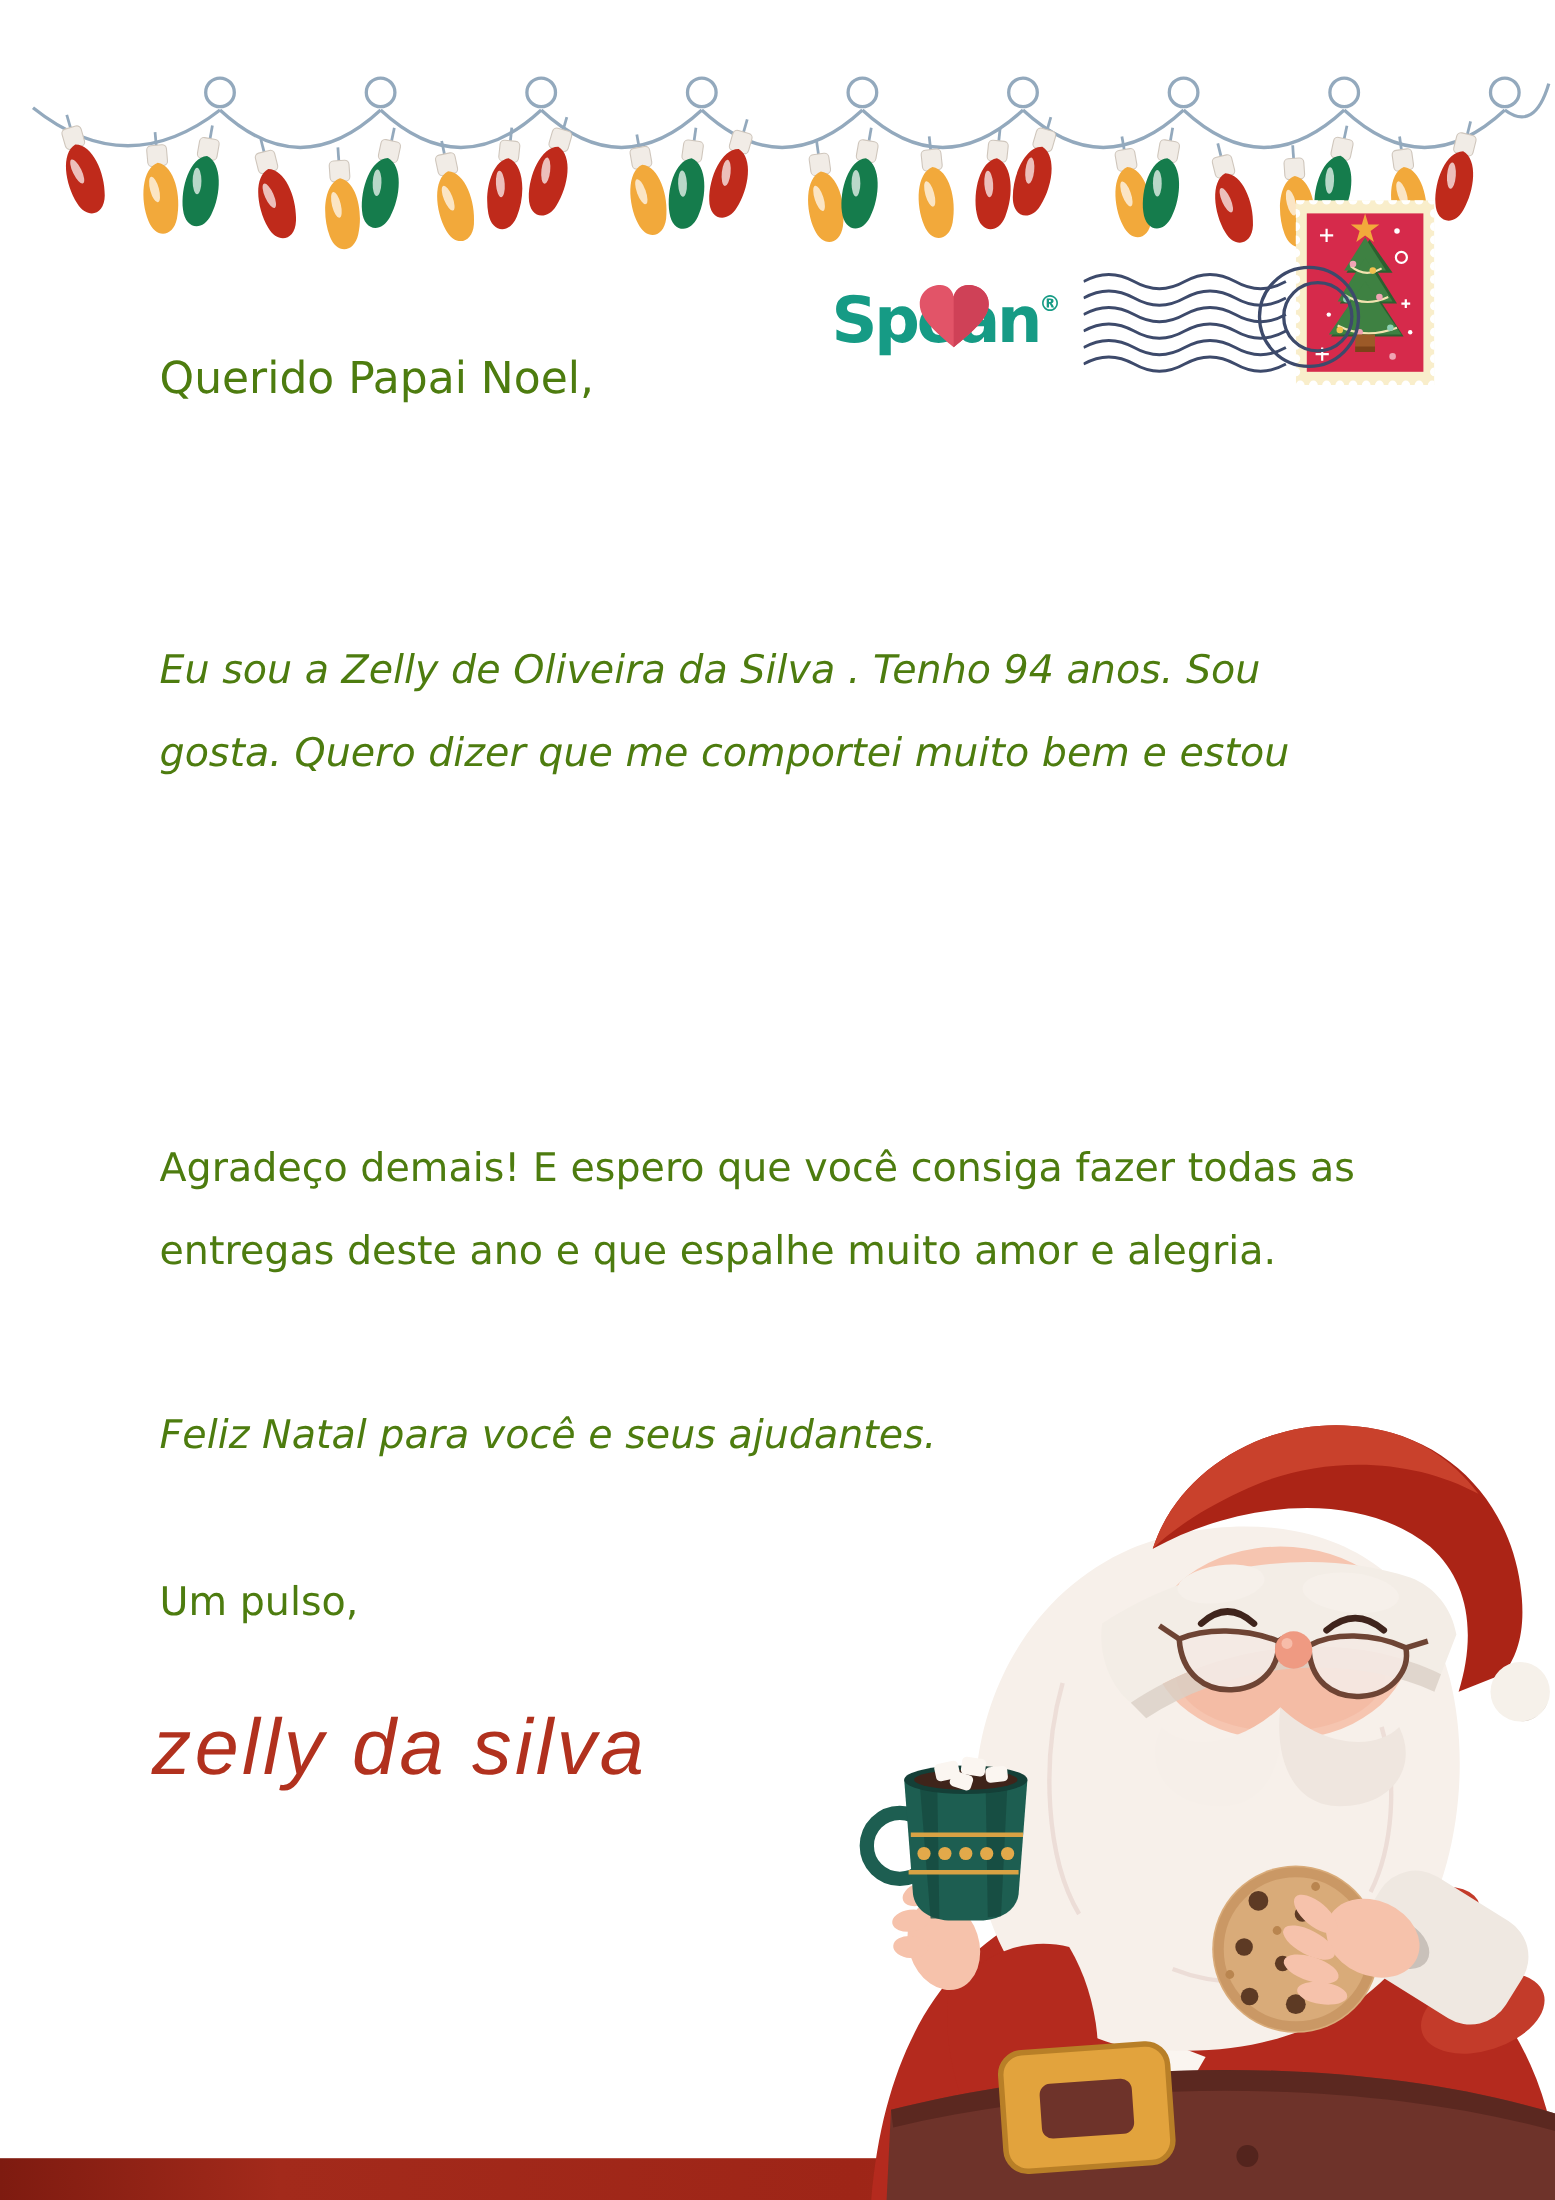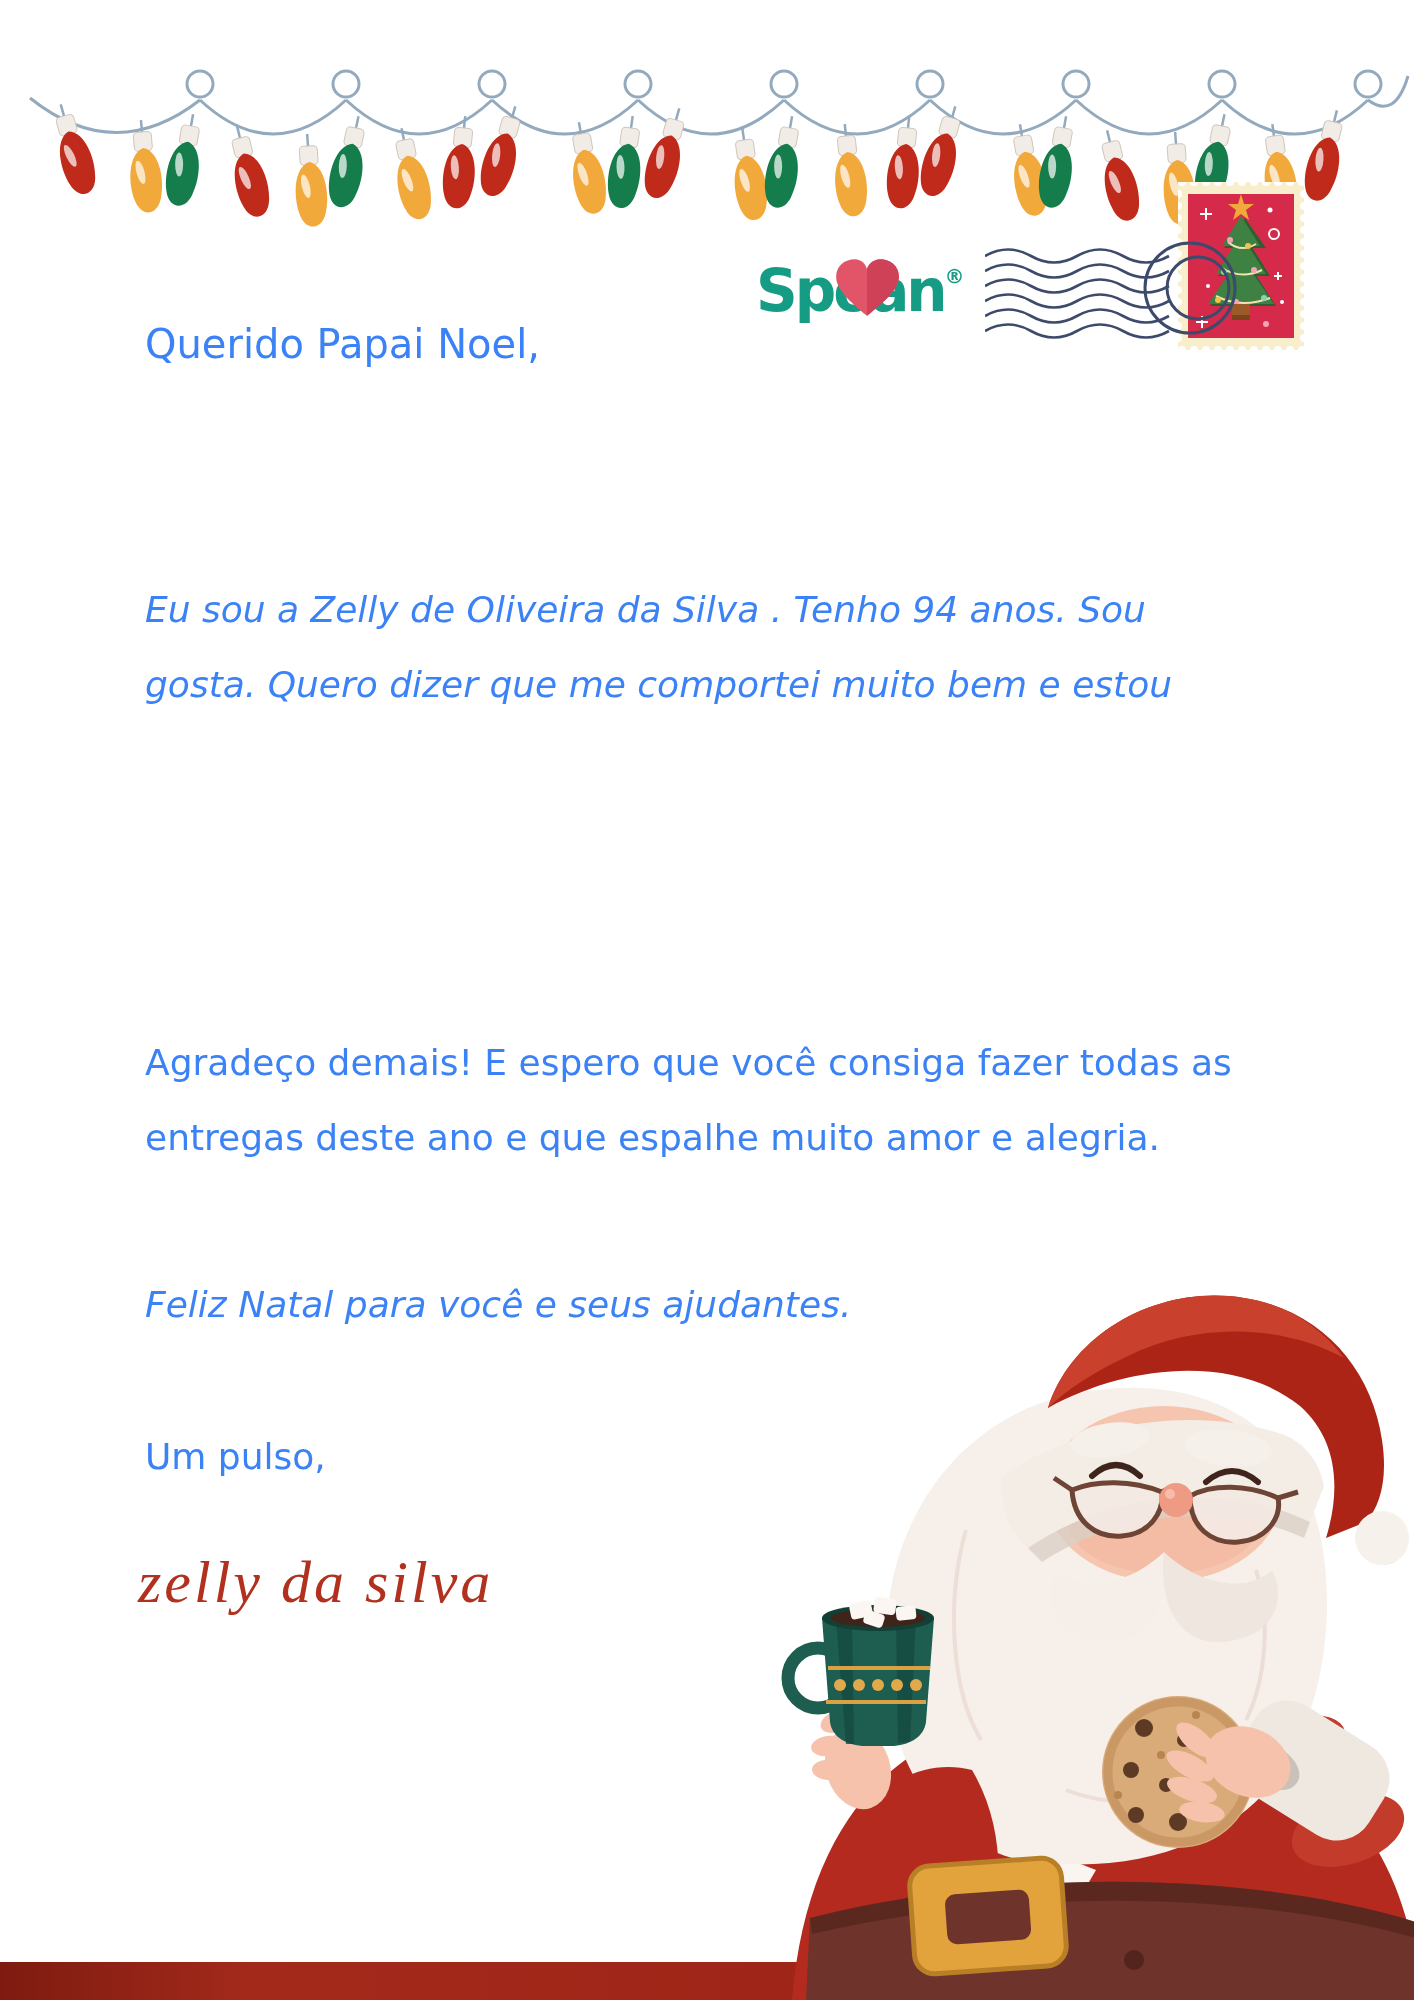--- a/index.html
+++ b/index.html
@@ -12,26 +12,26 @@
          font-family:"DejaVu Sans", sans-serif;font-weight:bold;font-size:58px;
          letter-spacing:-3px;line-height:1;white-space:nowrap;}
   .brand .mid{position:relative;display:inline-block;}
   .brand .mid svg{position:absolute;left:-2px;top:-4px;}
   .brand sup{font-size:20px;letter-spacing:0;vertical-align:28px;}
   .postwaves{position:absolute;left:985px;top:246px;z-index:2;}
   .stamp{position:absolute;left:1178px;top:182px;z-index:2;}
   .postmark{position:absolute;left:1128px;top:228px;z-index:3;}
 
   
-  .letter-block{position:absolute;left:145px;z-index:4;color:#3b82f6;}
+  .letter-block{position:absolute;left:145px;z-index:4;color:#4d7c0f;}
   .letter-block .line{font-size:36px;line-height:75px;white-space:nowrap;}
   .greeting{top:312px;font-size:40px;line-height:64px;white-space:nowrap;}
   .p1{top:572px;font-style:italic;} .p2{top:1025px;} .p3{top:1267px;font-style:italic;} .p4{top:1419px;}
   .signature{position:absolute;left:138px;top:1548px;z-index:4;color:#b1311e;
-             font-family:Liberation Serif, serif;font-style:italic;font-size:60px;
+             font-family:Liberation Sans, sans-serif;font-style:italic;font-size:72px;
              letter-spacing:3px;white-space:nowrap;}
 
   
   .footer-bar{position:absolute;left:0;top:1962px;width:1414px;height:38px;z-index:2;
               background:linear-gradient(90deg,#7e1b10,#a32a1b 18%,#9e2517 55%,#ab3a28);}
   .santa{position:absolute;left:766px;top:1270px;z-index:3;}
 </style>
 </head>
 <body>
 

